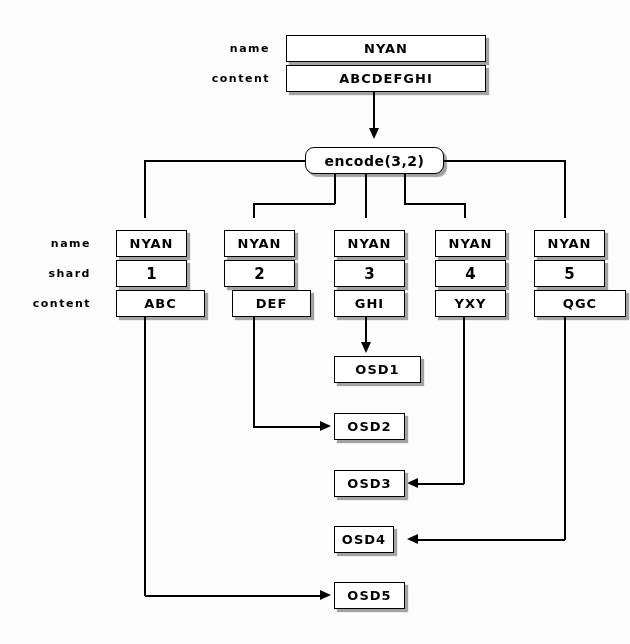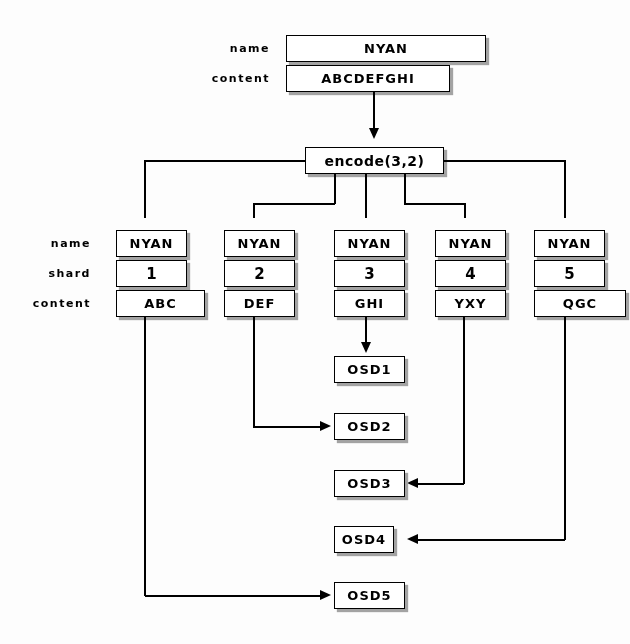--- a/index.html
+++ b/index.html
@@ -8,40 +8,40 @@
     font-family:"DejaVu Sans",sans-serif;color:#000;
   }
   .box{
     position:absolute;height:27px;box-sizing:border-box;
     background:#fff;border:1.5px solid #000;
     box-shadow:3px 3px 1px #a3a3a3;
     display:flex;align-items:center;justify-content:center;
     font-weight:bold;font-size:13px;letter-spacing:1px;white-space:nowrap;
   }
   .box.num{font-size:15px;letter-spacing:0;}
-  .box.fn{font-size:14px;letter-spacing:.5px;}
+  .box.fn{font-size:14px;letter-spacing:.5px;border-radius:9px;}
   .lbl{
     position:absolute;height:27px;display:flex;align-items:center;justify-content:flex-end;
     font-weight:bold;font-size:11px;letter-spacing:1.5px;white-space:nowrap;
   }
   .vl{position:absolute;width:1.5px;background:#000;}
   .hl{position:absolute;height:1.5px;background:#000;}
   .arr-down{position:absolute;width:0;height:0;border-left:5px solid transparent;border-right:5px solid transparent;border-top:11px solid #000;}
   .arr-right{position:absolute;width:0;height:0;border-top:5px solid transparent;border-bottom:5px solid transparent;border-left:11px solid #000;}
   .arr-left{position:absolute;width:0;height:0;border-top:5px solid transparent;border-bottom:5px solid transparent;border-right:11px solid #000;}
 </style>
 </head>
 <body>
 
 <div id="canvas">
 
   <div class="lbl" style="left:152px;top:35px;width:118px">name</div>
   <div class="box" style="left:286px;top:35px;width:200px">NYAN</div>
   <div class="lbl" style="left:152px;top:65px;width:118px">content</div>
-  <div class="box" style="left:286px;top:65px;width:164px">ABCDEFGHI</div>
+  <div class="box" style="left:286px;top:65px;width:200px">ABCDEFGHI</div>
 
   <div class="vl" style="left:373px;top:92px;height:37px"></div>
   <div class="arr-down" style="left:369px;top:128px"></div>
 
   <div class="box fn" style="left:305px;top:147px;width:139px">encode(3,2)</div>
 
   <div class="hl" style="left:145px;top:160px;width:160px"></div>
   <div class="vl" style="left:144px;top:160px;height:58px"></div>
   <div class="hl" style="left:444px;top:160px;width:121px"></div>
   <div class="vl" style="left:564px;top:160px;height:58px"></div>
@@ -56,21 +56,21 @@
   <div class="lbl" style="left:11px;top:230px;width:80px">name</div>
   <div class="lbl" style="left:11px;top:260px;width:80px">shard</div>
   <div class="lbl" style="left:11px;top:290px;width:80px">content</div>
 
   <div class="box" style="left:116px;top:230px;width:71px">NYAN</div>
   <div class="box num" style="left:116px;top:260px;width:71px">1</div>
   <div class="box" style="left:116px;top:290px;width:89px">ABC</div>
 
   <div class="box" style="left:224px;top:230px;width:71px">NYAN</div>
   <div class="box num" style="left:224px;top:260px;width:71px">2</div>
-  <div class="box" style="left:224px;top:290px;width:71px">DEF</div>
+  <div class="box" style="left:232px;top:290px;width:79px">DEF</div>
 
   <div class="box" style="left:334px;top:230px;width:71px">NYAN</div>
   <div class="box num" style="left:334px;top:260px;width:71px">3</div>
   <div class="box" style="left:334px;top:290px;width:71px">GHI</div>
 
   <div class="box" style="left:435px;top:230px;width:71px">NYAN</div>
   <div class="box num" style="left:435px;top:260px;width:71px">4</div>
   <div class="box" style="left:435px;top:290px;width:71px">YXY</div>
 
   <div class="box" style="left:534px;top:230px;width:71px">NYAN</div>
@@ -89,19 +89,19 @@
   <div class="arr-left" style="left:407px;top:478px"></div>
 
   <div class="vl" style="left:564px;top:317px;height:223px"></div>
   <div class="hl" style="left:418px;top:539px;width:147px"></div>
   <div class="arr-left" style="left:407px;top:534px"></div>
 
   <div class="vl" style="left:144px;top:317px;height:279px"></div>
   <div class="hl" style="left:145px;top:595px;width:175px"></div>
   <div class="arr-right" style="left:320px;top:590px"></div>
 
-  <div class="box" style="left:334px;top:356px;width:71px">OSD1</div>
+  <div class="box" style="left:334px;top:356px;width:87px">OSD1</div>
   <div class="box" style="left:334px;top:413px;width:71px">OSD2</div>
   <div class="box" style="left:334px;top:470px;width:71px">OSD3</div>
   <div class="box" style="left:334px;top:526px;width:60px">OSD4</div>
   <div class="box" style="left:334px;top:582px;width:71px">OSD5</div>
 
 </div>
 
 </body></html>

